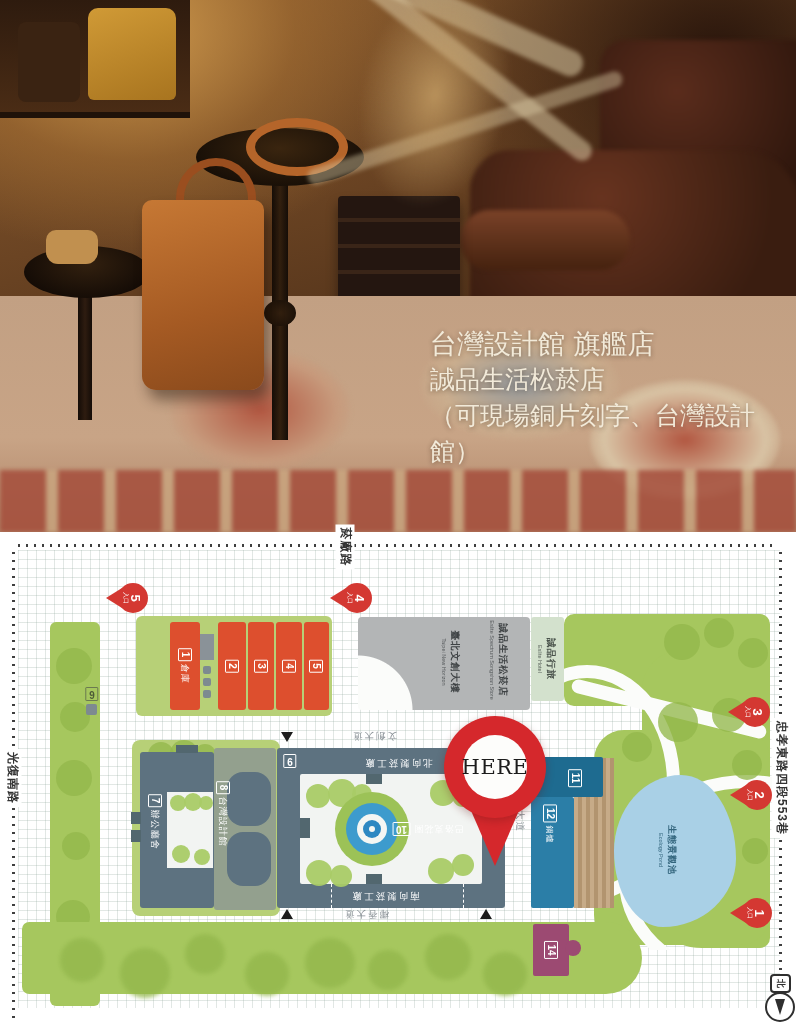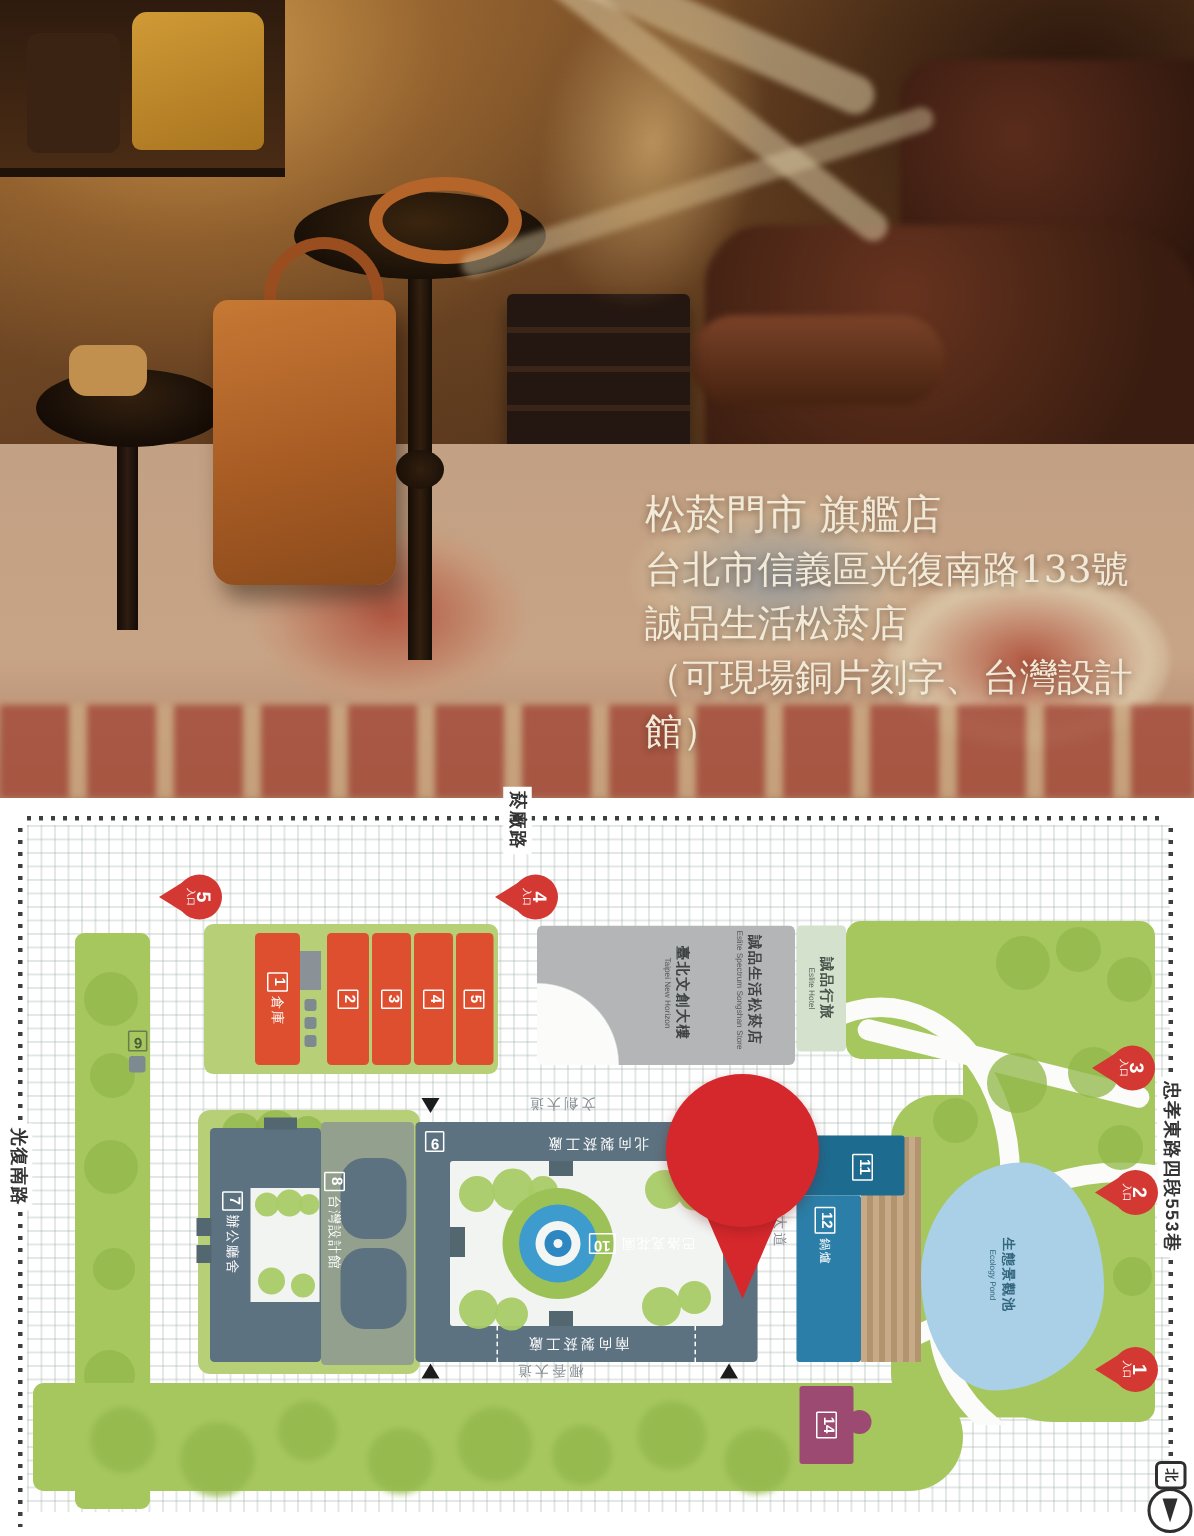--- a/index.html
+++ b/index.html
@@ -86,22 +86,21 @@
 
     <div class="abs" style="left:176px;top:158px;width:64px;height:70px;border:8px solid #9a4e1f;border-bottom:none;border-radius:40px 40px 0 0;"></div>
     <div class="abs" style="left:142px;top:200px;width:122px;height:190px;background:linear-gradient(165deg,#c67834,#a55a23 60%,#8a4a1c);border-radius:10px 10px 14px 14px;box-shadow:6px 10px 14px rgba(30,15,5,.45);"></div>
 
     <div class="abs soft" style="left:180px;top:-30px;width:420px;height:26px;background:#d9c9a3;opacity:.55;border-radius:20px;transform:rotate(24deg);"></div>
     <div class="abs soft" style="left:250px;top:30px;width:380px;height:20px;background:#e2d2ac;opacity:.5;border-radius:20px;transform:rotate(38deg);"></div>
     <div class="abs soft" style="left:300px;top:120px;width:330px;height:16px;background:#d9c9a3;opacity:.45;border-radius:20px;transform:rotate(-18deg);"></div>
     <div class="abs soft" style="left:360px;top:-20px;width:150px;height:230px;background:radial-gradient(ellipse,#caa368cc,transparent 70%);transform:rotate(12deg);"></div>
 
     <div class="photo-text">
-      <p>松菸門市 旗艦店</p>
-      <p>台北市信義區光復南路133號</p>
+      <p>台灣設計館 旗艦店</p>
       <p>誠品生活松菸店</p>
       <p>（可現場銅片刻字、台灣設計館）</p>
     </div>
   </div>
 
   <div id="map">
     <div class="abs grid" style="left:18px;top:18px;width:762px;height:458px;"></div>
 
     <div class="abs dot-h" style="left:18px;top:12px;width:758px;"></div>
     <div class="abs dot-v" style="left:12px;top:20px;height:466px;"></div>
@@ -314,20 +313,23 @@
       <div class="pin-head">
           <span class="pin-num">1</span>
           <span class="pin-entr">入口</span>
         </div>
       <div class="pin-tip"></div>
     </div>
 
     <div class="abs" style="left:440px;top:182px;width:110px;height:158px;">
       <div class="abs" style="left:29px;top:92px;width:0;height:0;border-left:26px solid transparent;border-right:26px solid transparent;border-top:60px solid #d5282c;"></div>
       <div class="abs" style="left:4px;top:2px;width:102px;height:102px;background:#d5282c;border-radius:50%;box-shadow:0 3px 8px rgba(100,20,20,.3);"></div>
+      <div class="abs" style="left:23px;top:21px;width:64px;height:64px;background:#fdfdfb;border-radius:50%;display:flex;align-items:center;justify-content:center;">
+        <span style="font-family:'DejaVu Serif','Liberation Serif',serif;font-size:21px;color:#1c1c1c;letter-spacing:.5px;">HERE</span>
+      </div>
     </div>
 
     <div class="abs" style="left:763px;top:442px;width:34px;height:50px;">
       <div class="abs" style="left:7px;top:0;width:17px;height:15px;background:#fff;border:2px solid #2f2f2f;border-radius:4px;display:flex;align-items:center;justify-content:center;">
         <span style="font-size:9px;font-weight:bold;color:#2f2f2f;transform:rotate(90deg);">北</span>
       </div>
       <div class="abs" style="left:2px;top:18px;width:26px;height:26px;background:#fff;border:2px solid #2f2f2f;border-radius:50%;display:flex;align-items:center;justify-content:center;flex-direction:column;">
         <div style="width:0;height:0;border-left:5px solid transparent;border-right:5px solid transparent;border-top:16px solid #2f2f2f;"></div>
       </div>
     </div>

